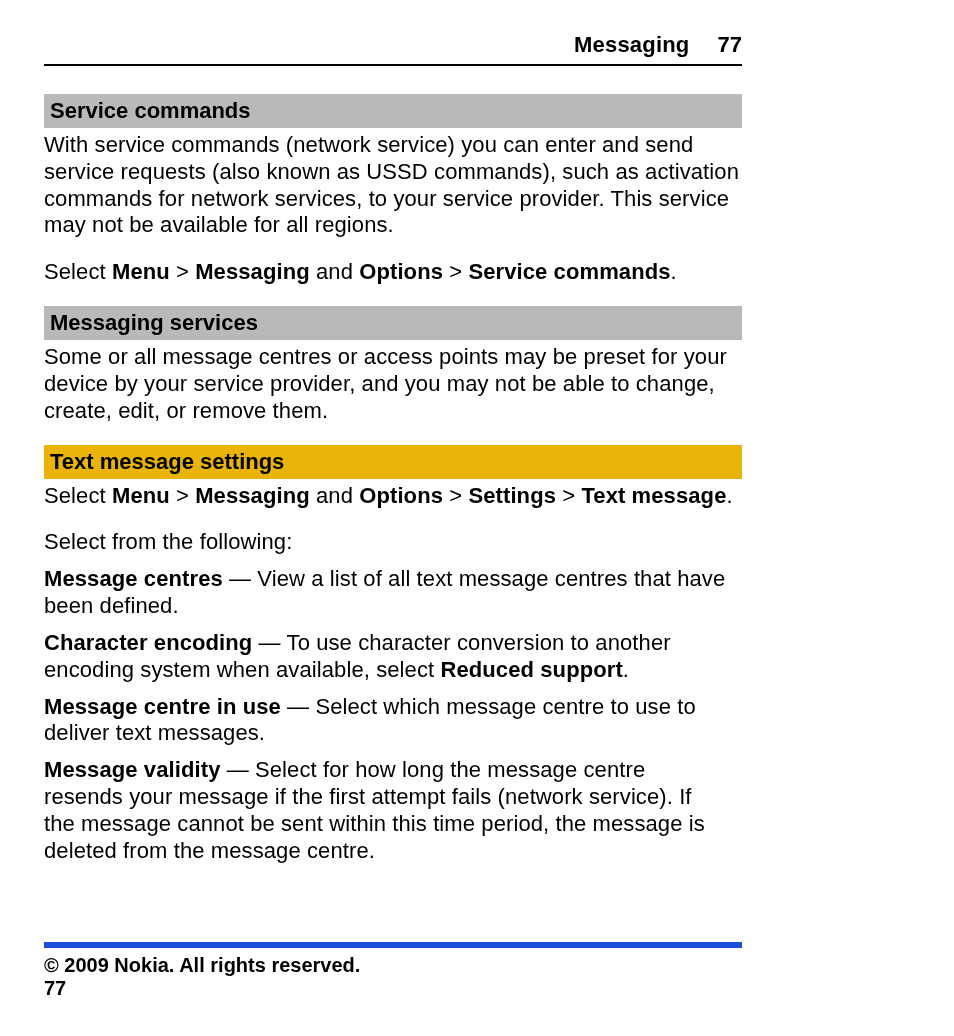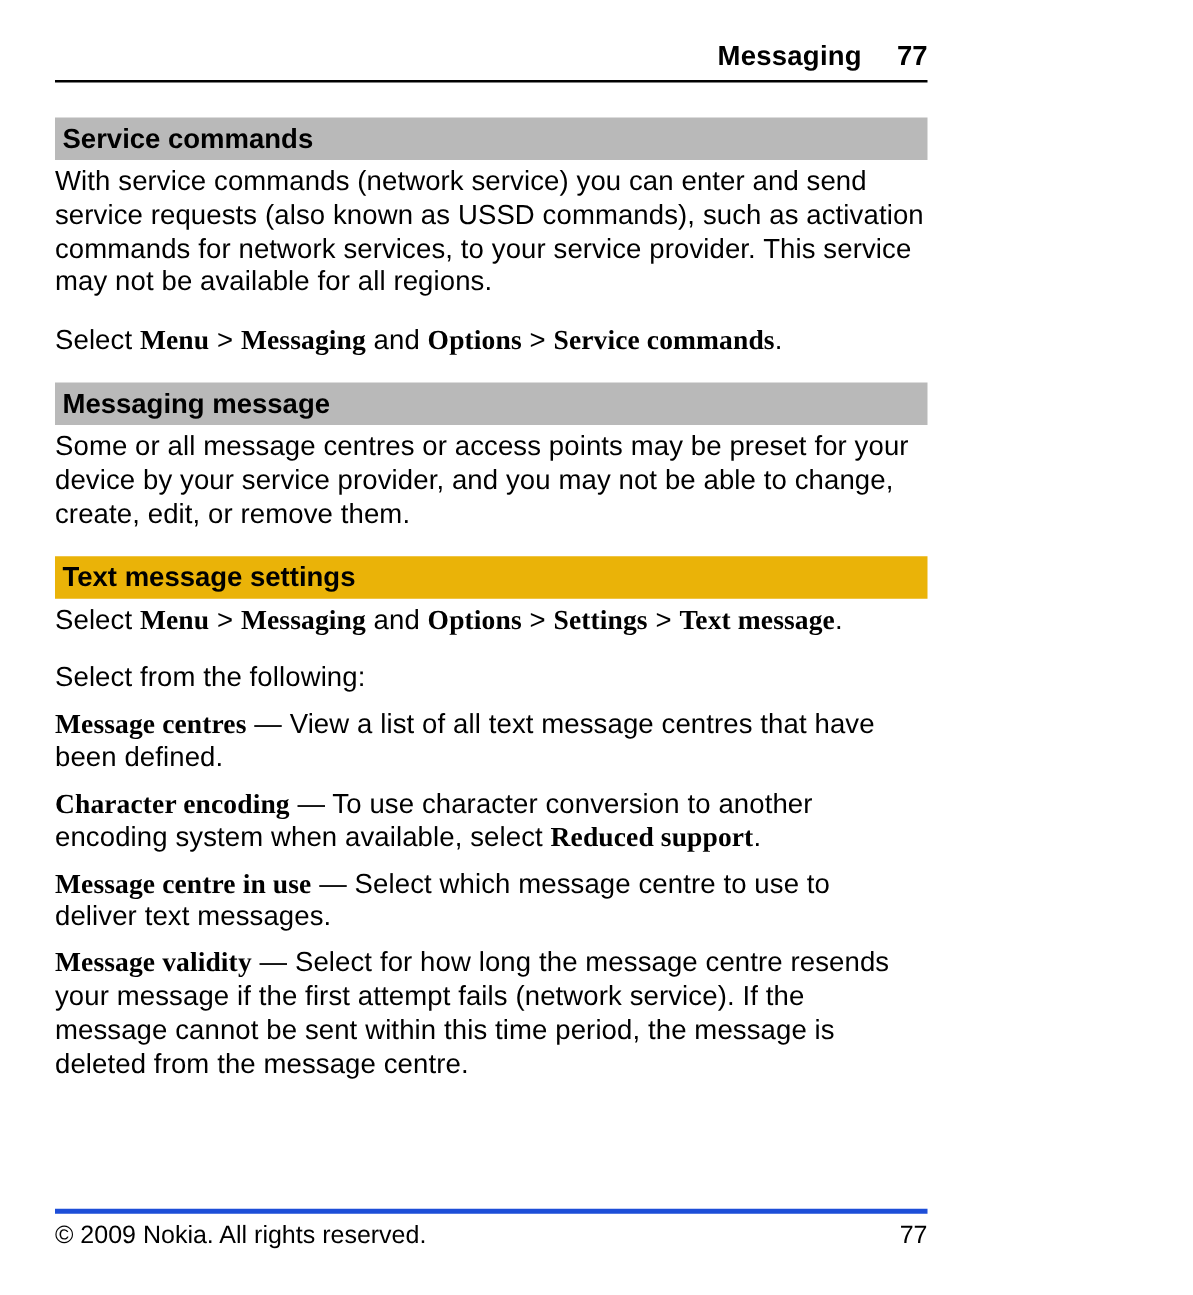--- a/index.html
+++ b/index.html
@@ -4,41 +4,41 @@
 <style>
   html,body{margin:0;padding:0;background:#fff;font-family:"Segoe UI",Arial,Helvetica,sans-serif;color:#000;}
   .page{width:786px;height:1036px;position:relative;box-sizing:border-box;padding:32px 44px 0 44px;}
   .hdr{display:flex;justify-content:flex-end;align-items:baseline;gap:28px;font-weight:700;font-size:22px;padding-bottom:6px;border-bottom:2px solid #000;margin-bottom:28px;}
   .hdr-title{letter-spacing:0.2px;}
   .hdr-page{font-weight:700;}
   .grayband{background:#b9b9b9;font-weight:700;font-size:22px;padding:4px 6px;margin:0 0 4px 0;}
   .lightband{background:#eab308;font-weight:700;font-size:22px;padding:4px 6px;margin:0 0 4px 0;}
   p{font-size:22px;line-height:1.22;margin:4px 0 20px 0;letter-spacing:0.1px;}
   .tight{margin:4px 16px 10px 0;}
-  b{font-weight:700;font-family:Liberation Serif, serif;}
+  b{font-weight:700;}
   .gt{font-weight:400;}
-  .footer{position:absolute;left:44px;right:44px;bottom:36px;border-top:4px solid #1d4ed8;padding-top:6px;display:flex;justify-content:space-between;font-weight:400;font-size:20px;}
+  .footer{position:absolute;left:44px;right:44px;bottom:36px;border-top:6px solid #1d4ed8;padding-top:6px;display:flex;justify-content:space-between;font-weight:700;font-size:20px;flex-direction:column;}
 </style>
 </head>
 <body>
 
 <div class="page">
 
   <div class="hdr">
     <span class="hdr-title">Messaging</span>
     <span class="hdr-page">77</span>
   </div>
 
   <div class="grayband">Service commands</div>
   <p>With service commands (network service) you can enter and send service requests (also known as USSD commands), such as activation commands for network services, to your service provider. This service may not be available for all regions.</p>
   <p>
     <span>Select </span><b>Menu</b><span class="gt"> &gt; </span><b>Messaging</b><span> and </span><b>Options</b><span class="gt"> &gt; </span><b>Service commands</b><span>.</span>
   </p>
 
-  <div class="grayband">Messaging message</div>
+  <div class="grayband">Messaging services</div>
   <p>Some or all message centres or access points may be preset for your device by your service provider, and you may not be able to change, create, edit, or remove them.</p>
 
   <div class="lightband">Text message settings</div>
   <p>
     <span>Select </span><b>Menu</b><span class="gt"> &gt; </span><b>Messaging</b><span> and </span><b>Options</b><span class="gt"> &gt; </span><b>Settings</b><span class="gt"> &gt; </span><b>Text message</b><span>.</span>
   </p>
   <p class="tight">Select from the following:</p>
 
   <p class="tight">
     <b>Message centres</b><span>  — View a list of all text message centres that have been defined.</span>

